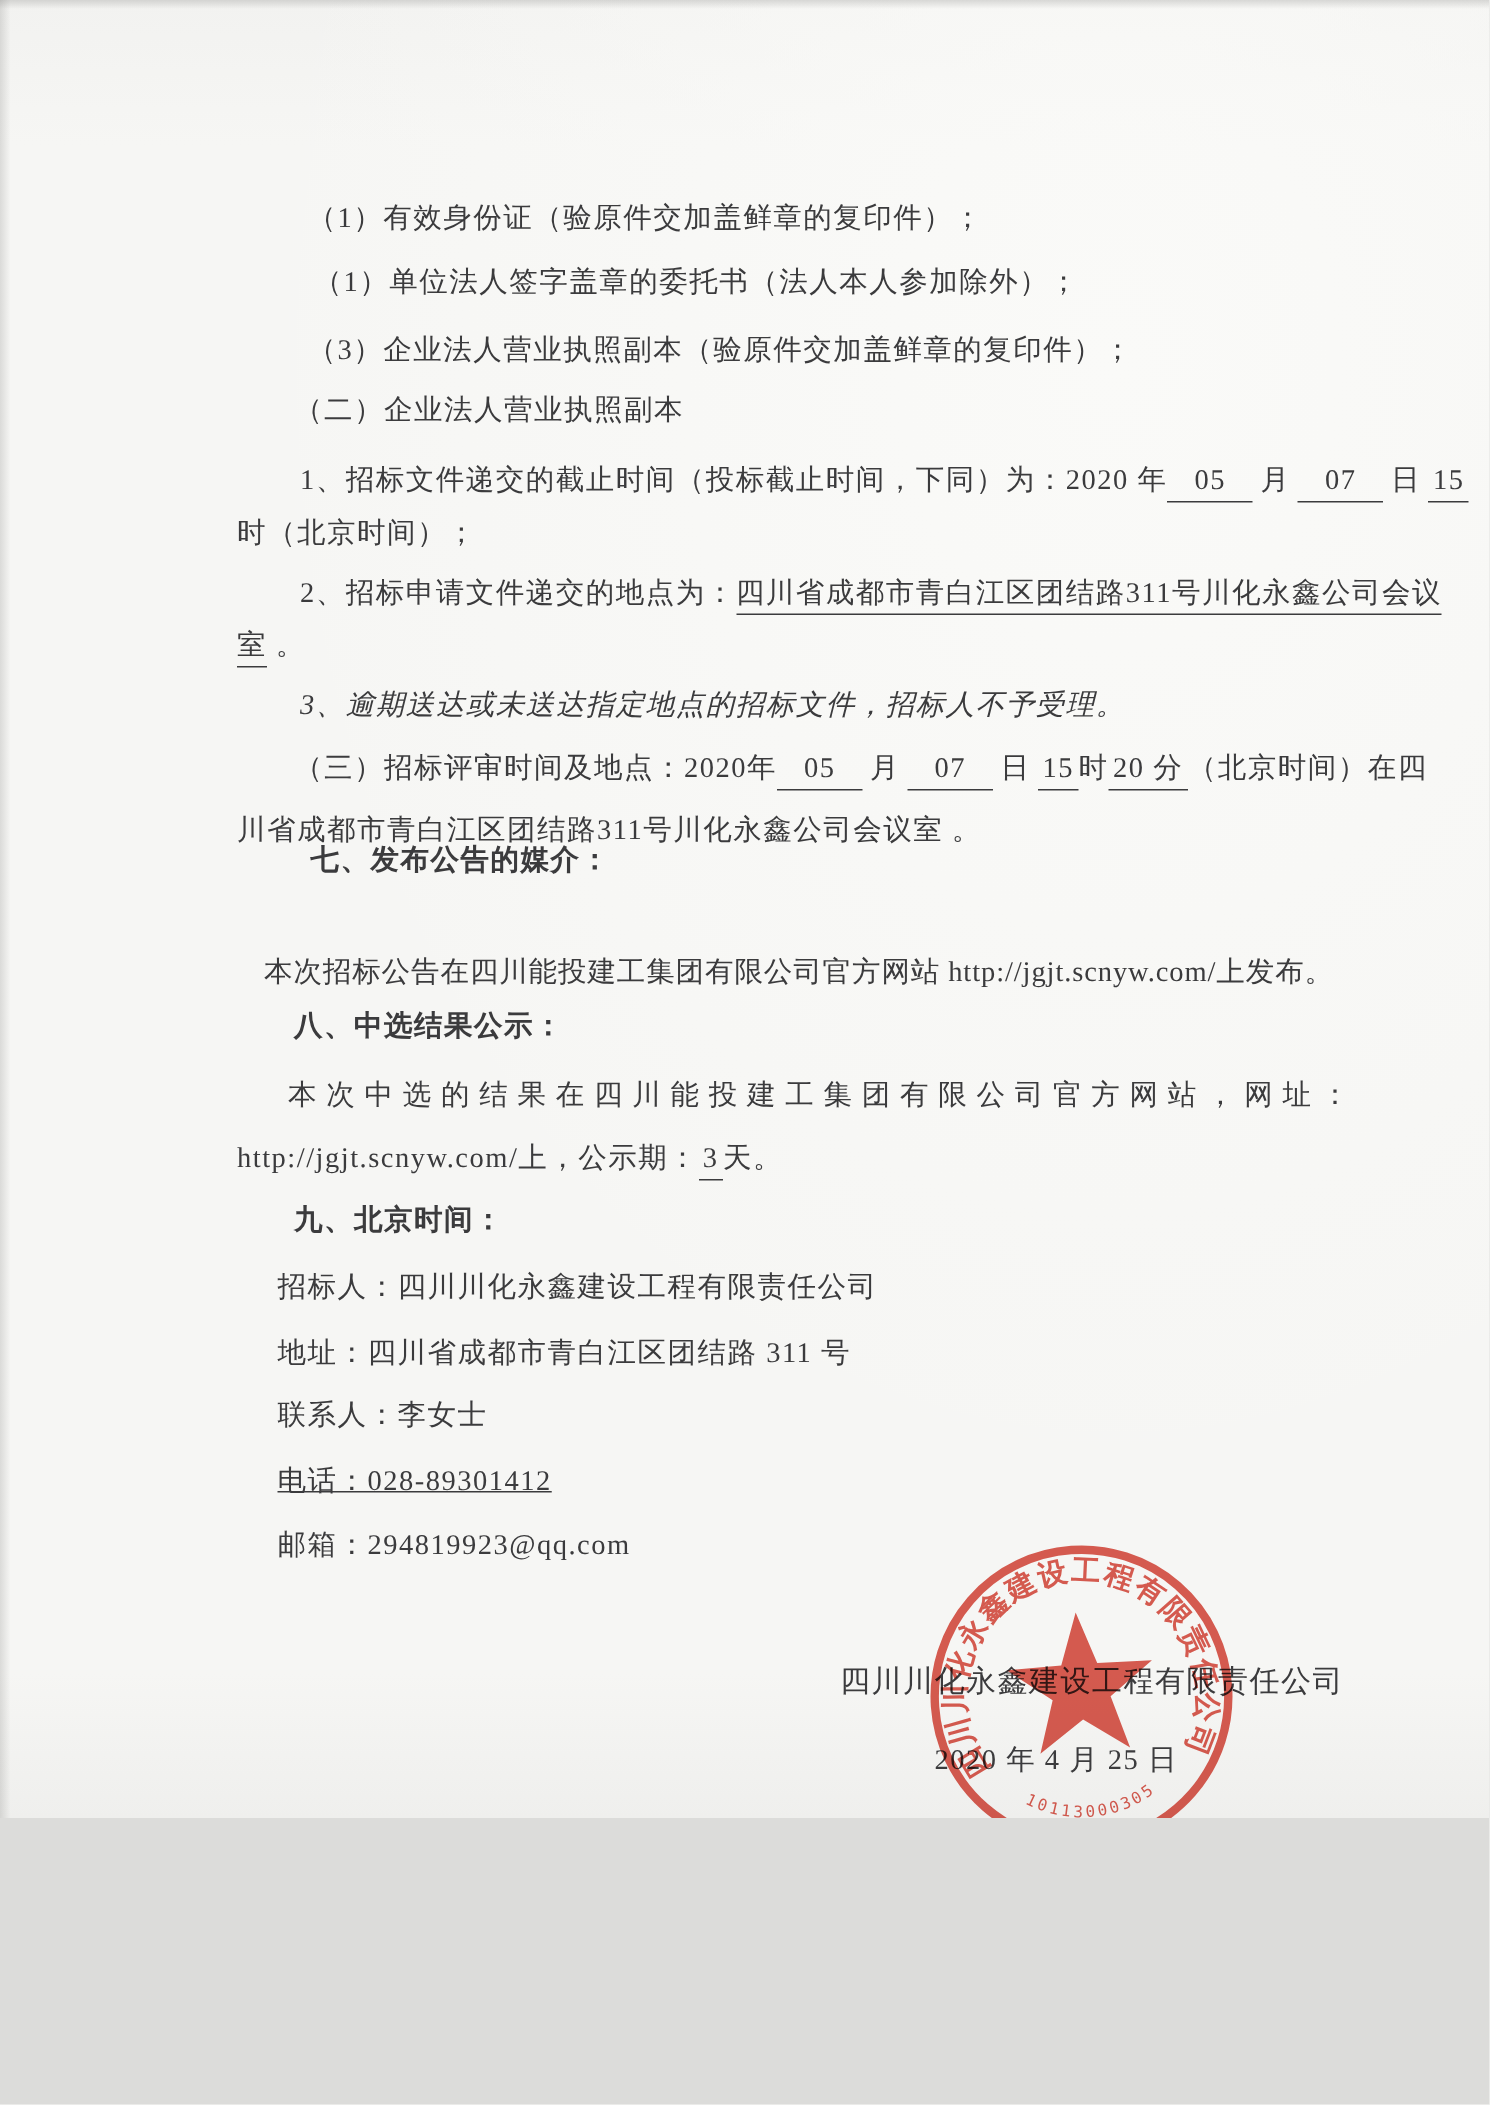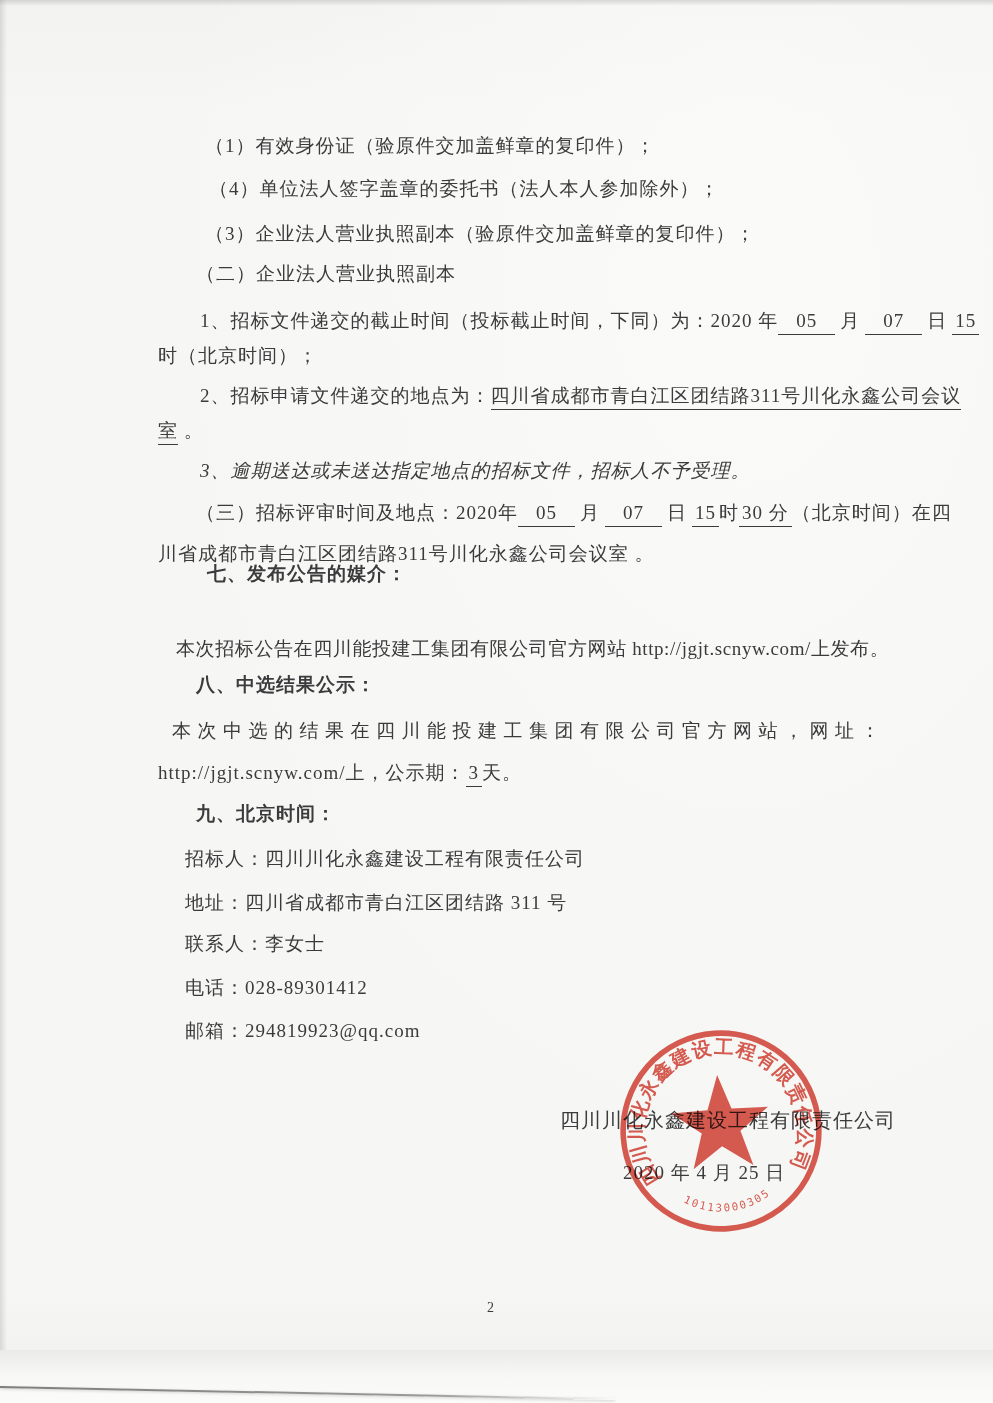--- a/index.html
+++ b/index.html
@@ -1,18 +1,18 @@
 <!DOCTYPE html>
 <html><head>
 <meta charset="utf-8">
 <style>
   html,body{margin:0;padding:0;background:#dcdcda;}
   #page{
     position:relative;
-    width:993px;height:1403px;
+    width:993px;height:1212px;
     margin:0 auto;
     background:#f5f5f3;
     background-image:
       radial-gradient(ellipse at 75% 20%, #fafaf8 0%, rgba(250,250,248,0) 55%),
       linear-gradient(180deg, #f2f2f0 0%, #f6f6f4 8%, #f6f6f4 92%, #efefed 100%);
     font-family:"Liberation Serif","DejaVu Serif",serif;
     color:#3b3b3d;
     overflow:hidden;
   }
   .edge-top{position:absolute;left:0;top:0;width:100%;height:6px;
@@ -20,76 +20,76 @@
   .edge-left{position:absolute;left:0;top:0;width:7px;height:100%;
     background:linear-gradient(90deg,rgba(120,120,118,.22),rgba(120,120,118,0));}
   .bottom-band{position:absolute;left:0;top:1350px;width:100%;height:53px;
     background:linear-gradient(180deg,#eaeae8 0%,#f7f7f6 45%,#fbfbfa 100%);}
   .paper-edge{position:absolute;left:0;top:1386px;width:615px;height:2px;
     background:linear-gradient(90deg,#7e7e7c,#9a9a98 70%,rgba(154,154,152,0));
     transform:rotate(1.15deg);transform-origin:left top;
     box-shadow:0 1px 3px rgba(0,0,0,.18);}
   .line{position:absolute;font-size:19px;line-height:26px;white-space:nowrap;letter-spacing:1px;}
   .bold{font-weight:bold;}
-  .spaced{letter-spacing:6.5px;}
+  .spaced{letter-spacing:6.5px;margin-left:20px;}
   .u{border-bottom:1.6px solid #3b3b3d;padding-bottom:3px;}
   .uw{padding-left:18px;padding-right:18px;}
   .us{padding-left:3px;padding-right:3px;}
   .gap{margin:0 5px;}
   .footer-num{position:absolute;left:487px;top:1300px;font-size:14px;letter-spacing:0;}
   .sig{position:absolute;font-size:20px;white-space:nowrap;letter-spacing:1px;}
   #seal{position:absolute;left:616px;top:1026px;width:210px;height:210px;
     mix-blend-mode:multiply;opacity:.82;transform:rotate(-4deg);}
 </style>
 </head>
 <body>
 
 <div id="page">
   <div class="edge-top"></div>
   <div class="edge-left"></div>
 
   <div class="line" style="left:205px;top:133px;">（1）有效身份证（验原件交加盖鲜章的复印件）；</div>
-  <div class="line" style="left:209px;top:176px;">（4）单位法人签字盖章的委托书（法人本人参加除外）；</div>
+  <div class="line" style="left:209px;top:176px;">（1）单位法人签字盖章的委托书（法人本人参加除外）；</div>
   <div class="line" style="left:205px;top:221px;">（3）企业法人营业执照副本（验原件交加盖鲜章的复印件）；</div>
 
   <div class="line" style="left:196px;top:261px;">（二）企业法人营业执照副本</div>
 
   <div class="line" style="left:200px;top:308px;">
     <span>1、招标文件递交的截止时间（投标截止时间，下同）为：2020 年</span><span class="u uw">05</span><span class="gap">月</span><span class="u uw">07</span><span class="gap">日</span><span class="u us">15</span>
   </div>
   <div class="line" style="left:158px;top:343px;">时（北京时间）；</div>
 
   <div class="line" style="left:200px;top:383px;">
     <span>2、招标申请文件递交的地点为：</span><span class="u">四川省成都市青白江区团结路311号川化永鑫公司会议</span>
   </div>
   <div class="line" style="left:158px;top:418px;">
     <span class="u">室</span><span> 。</span>
   </div>
 
   <div class="line" style="left:200px;top:458px;font-style:italic;">3、逾期送达或未送达指定地点的招标文件，招标人不予受理。</div>
 
   <div class="line" style="left:196px;top:500px;">
-    <span>（三）招标评审时间及地点：2020年</span><span class="u uw">05</span><span class="gap">月</span><span class="u uw">07</span><span class="gap">日</span><span class="u us">15</span><span>时</span><span class="u us">30 分</span><span>（北京时间）在四</span>
+    <span>（三）招标评审时间及地点：2020年</span><span class="u uw">05</span><span class="gap">月</span><span class="u uw">07</span><span class="gap">日</span><span class="u us">15</span><span>时</span><span class="u us">20 分</span><span>（北京时间）在四</span>
   </div>
   <div class="line" style="left:158px;top:541px;">川省成都市青白江区团结路311号川化永鑫公司会议室 。</div>
 
   <div class="line bold" style="left:196px;top:561px;margin-left:11px;">七、发布公告的媒介：</div>
   <div class="line" style="left:176px;top:636px;letter-spacing:0.6px;">本次招标公告在四川能投建工集团有限公司官方网站 http://jgjt.scnyw.com/上发布。</div>
 
   <div class="line bold" style="left:196px;top:672px;">八、中选结果公示：</div>
   <div class="line spaced" style="left:172px;top:718px;">本次中选的结果在四川能投建工集团有限公司官方网站，网址：</div>
   <div class="line" style="left:158px;top:760px;">
     <span>http://jgjt.scnyw.com/上，公示期：</span><span class="u us">3</span><span>天。</span>
   </div>
 
   <div class="line bold" style="left:196px;top:801px;">九、北京时间：</div>
   <div class="line" style="left:185px;top:846px;">招标人：四川川化永鑫建设工程有限责任公司</div>
   <div class="line" style="left:185px;top:890px;">地址：四川省成都市青白江区团结路 311 号</div>
   <div class="line" style="left:185px;top:931px;">联系人：李女士</div>
-  <div class="line" style="left:185px;top:975px;">电话：028-89301412</div>
+  <div class="line" style="left:185px;top:975px;text-decoration:underline;">电话：028-89301412</div>
   <div class="line" style="left:185px;top:1018px;">邮箱：294819923@qq.com</div>
 
   <div class="sig" style="left:560px;top:1107px;">四川川化永鑫建设工程有限责任公司</div>
   <div class="sig" style="left:623px;top:1160px;font-size:19px;">2020 年 4 月 25 日</div>
 
   <svg id="seal" viewBox="0 0 206 206">
     <defs>
       <path id="arcTop" d="M 40.7,146.6 A 76,76 0 1 1 165.3,146.6" fill="none"></path>
       <path id="arcBottom" d="M 57.7,167.7 A 79,79 0 0 0 148.3,167.7" fill="none"></path>
     </defs>

